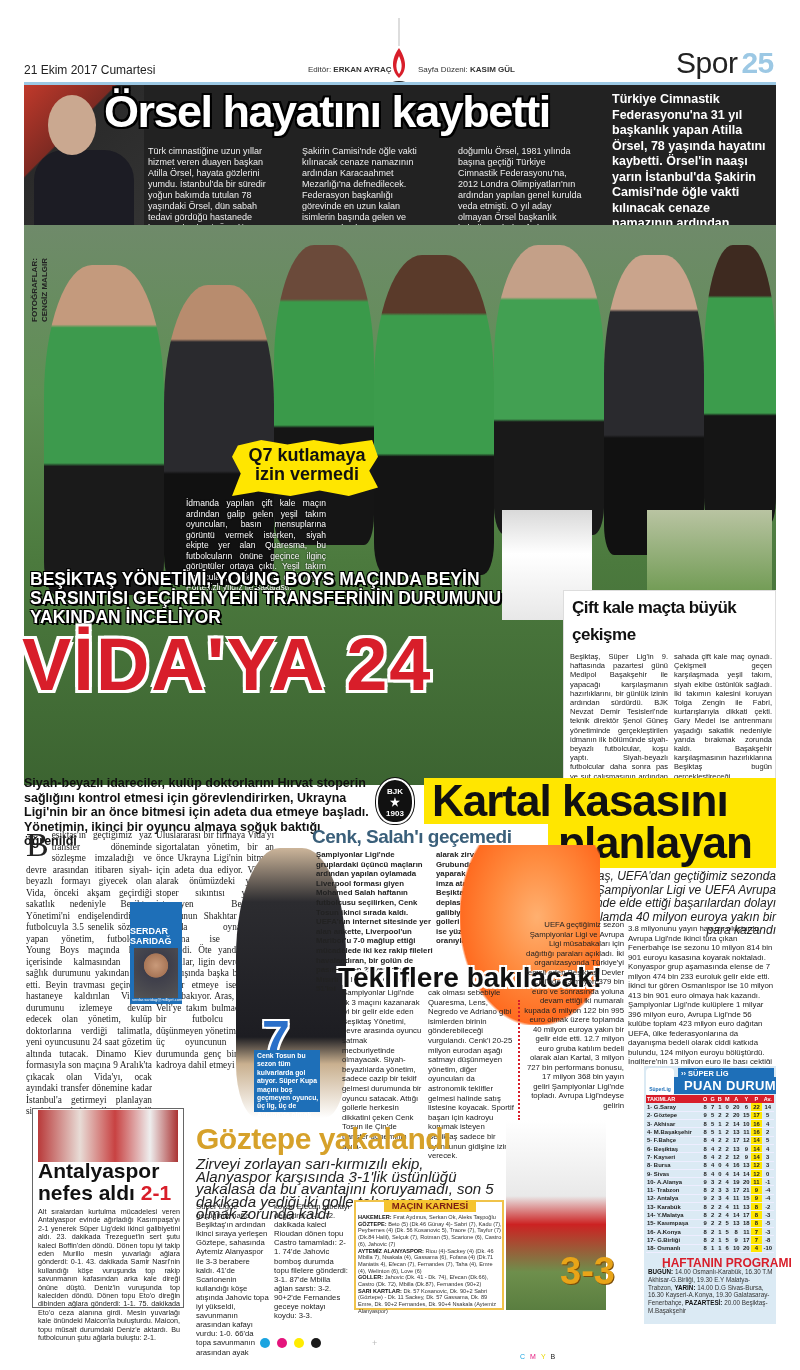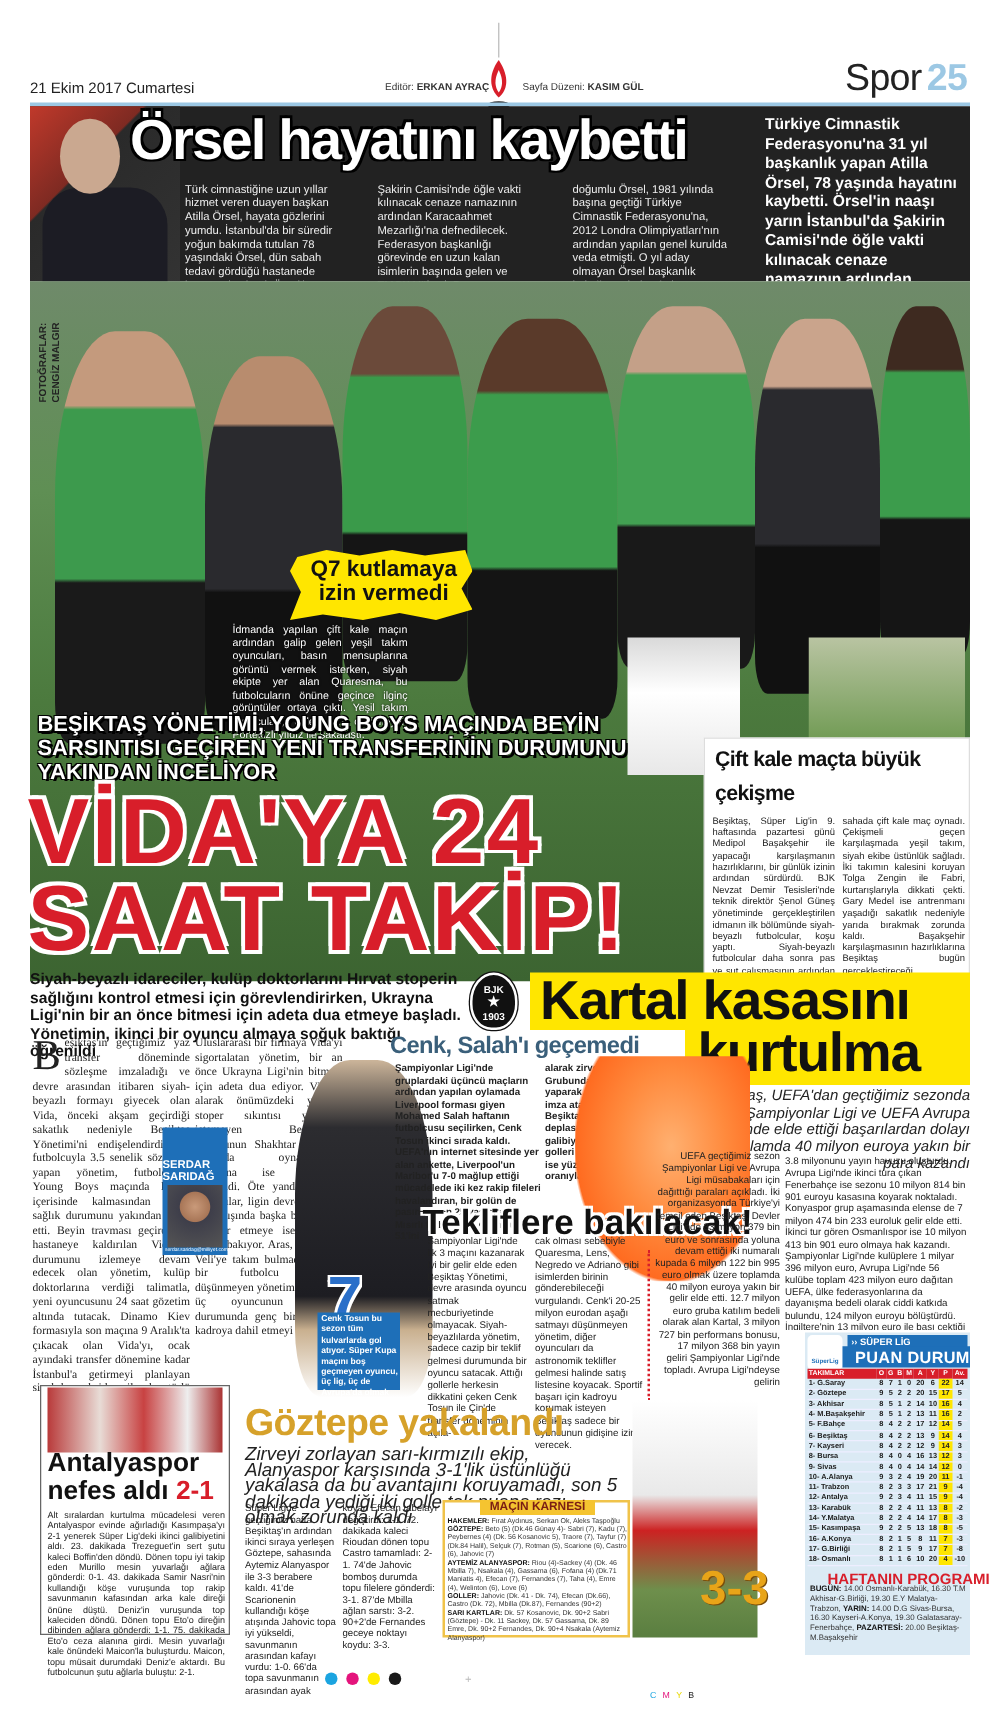--- a/index.html
+++ b/index.html
@@ -139,39 +139,38 @@
 </div>
 <div class="abs credit">FOTOĞRAFLAR: CENGİZ MALGIR</div>
 <div class="abs q7"></div>
 <div class="abs q7-text">Q7 kutlamaya izin vermedi</div>
 <div class="abs q7-body">İdmanda yapılan çift kale maçın ardından galip gelen yeşil takım oyuncuları, basın mensuplarına görüntü vermek isterken, siyah ekipte yer alan Quaresma, bu futbolcuların önüne geçince ilginç görüntüler ortaya çıktı. Yeşil takım oyuncuları, önlerinden çekilmeyen Portekizli yıldız ile şakalaştı.</div>
 <div class="abs inset1"></div>
 <div class="abs inset2"></div>
 <div class="abs sub-caps">BEŞİKTAŞ YÖNETİMİ, YOUNG BOYS MAÇINDA BEYİN SARSINTISI GEÇİREN YENİ TRANSFERİNİN DURUMUNU YAKINDAN İNCELİYOR</div>
 <div class="abs vida">
     <div>VİDA'YA 24</div>
-    <div>SAAT TAKİP!</div>
   </div>
 
 <div class="abs cift"></div>
 <div class="abs cift-title">Çift kale maçta büyük çekişme</div>
 <div class="abs cift-col" style="left:570px">Beşiktaş, Süper Lig'in 9. haftasında pazartesi günü Medipol Başakşehir ile yapacağı karşılaşmanın hazırlıklarını, bir günlük izinin ardından sürdürdü. BJK Nevzat Demir Tesisleri'nde teknik direktör Şenol Güneş yönetiminde gerçekleştirilen idmanın ilk bölümünde siyah-beyazlı futbolcular, koşu yaptı. Siyah-beyazlı futbolcular daha sonra pas ve şut çalışmasının ardından yarı</div>
 <div class="abs cift-col" style="left:674px">sahada çift kale maç oynadı. Çekişmeli geçen karşılaşmada yeşil takım, siyah ekibe üstünlük sağladı. İki takımın kalesini koruyan Tolga Zengin ile Fabri, kurtarışlarıyla dikkati çekti. Gary Medel ise antrenmanı yaşadığı sakatlık nedeniyle yarıda bırakmak zorunda kaldı. Başakşehir karşılaşmasının hazırlıklarına Beşiktaş bugün gerçekleştireceği antrenmanla devam edecek.</div>
 
 <div class="abs lead">Siyah-beyazlı idareciler, kulüp doktorlarını Hırvat stoperin sağlığını kontrol etmesi için görevlendirirken, Ukrayna Ligi'nin bir an önce bitmesi için adeta dua etmeye başladı. Yönetimin, ikinci bir oyuncu almaya soğuk baktığı öğrenildi</div>
 <div class="abs bjk-logo"></div>
 <div class="abs bjk-text">
     <div>BJK</div>
     <div style="font-size:11px">★</div>
     <div>1903</div>
   </div>
 <div class="abs kartal-bg1"></div>
 <div class="abs kartal-bg2"></div>
 <div class="abs kartal1">Kartal kasasını</div>
-<div class="abs kartal2">kurtulma</div>
+<div class="abs kartal2">planlayan</div>
 <div class="abs kartal-lead">Beşiktaş, UEFA'dan geçtiğimiz sezonda Şampiyonlar Ligi ve UEFA Avrupa Ligi'nde elde ettiği başarılardan dolayı toplamda 40 milyon euroya yakın bir para kazandı</div>
 
 <div class="abs vida-body" style="left:26px;width:126px;height:285px;overflow:hidden"><span class="dropcap">B</span><span>eşiktaş'ın geçtiğimiz yaz transfer döneminde sözleşme imzaladığı ve devre arasından itibaren siyah-beyazlı formayı giyecek olan Vida, önceki akşam geçirdiği sakatlık nedeniyle Beşiktaş Yönetimi'ni endişelendirdi. Bu futbolcuyla 3.5 senelik sözleşme yapan yönetim, futbolcunun Young Boys maçında kanlar içerisinde kalmasından sonra sağlık durumunu yakından takip etti. Beyin travması geçiren ve hastaneye kaldırılan Vida'nın durumunu izlemeye devam edecek olan yönetim, kulüp doktorlarına verdiği talimatla, yeni oyuncusunu 24 saat gözetim altında tutacak. Dinamo Kiev formasıyla son maçına 9 Aralık'ta çıkacak olan Vida'yı, ocak ayındaki transfer dönemine kadar İstanbul'a getirmeyi planlayan siyah-beyazlı idareciler, her türlü riske karşı, Hırvat oyuncuya sigorta yaptırmıştı.</span></div>
 <div class="abs vida-body" style="left:156px;width:118px;height:260px;overflow:hidden">Uluslararası bir firmaya Vida'yı sigortalatan yönetim, bir an önce Ukrayna Ligi'nin bitmesi için adeta dua ediyor. Vida'yı alarak önümüzdeki yıllarda stoper sıkıntısı yaşamak istemeyen Beşiktaş'ın, oyuncunun Shakhtar Donetks maçında oynamayacak olmasına ise sevindiği öğrenildi. Öte yandan siyah-beyazlılar, ligin devre arasında Vida dışında başka bir oyuncu transfer etmeye ise şimdilik soğuk bakıyor. Aras, Boyko ve Veli'ye takım bulmadan ikinci bir futbolcu almayı düşünmeyen yönetim, ancak bu üç oyuncunun gitmesi durumunda genç bir yeteneği kadroya dahil etmeyi düşünü-</div>
 <div class="abs columnist"></div>
 <div class="abs columnist-name">SERDAR SARIDAĞ</div>
 <div class="abs columnist-photo"></div>
 <div class="abs columnist-mail">serdar.saridag@milliyet.com.tr</div>
 
 <div class="abs cenk-player"></div>

